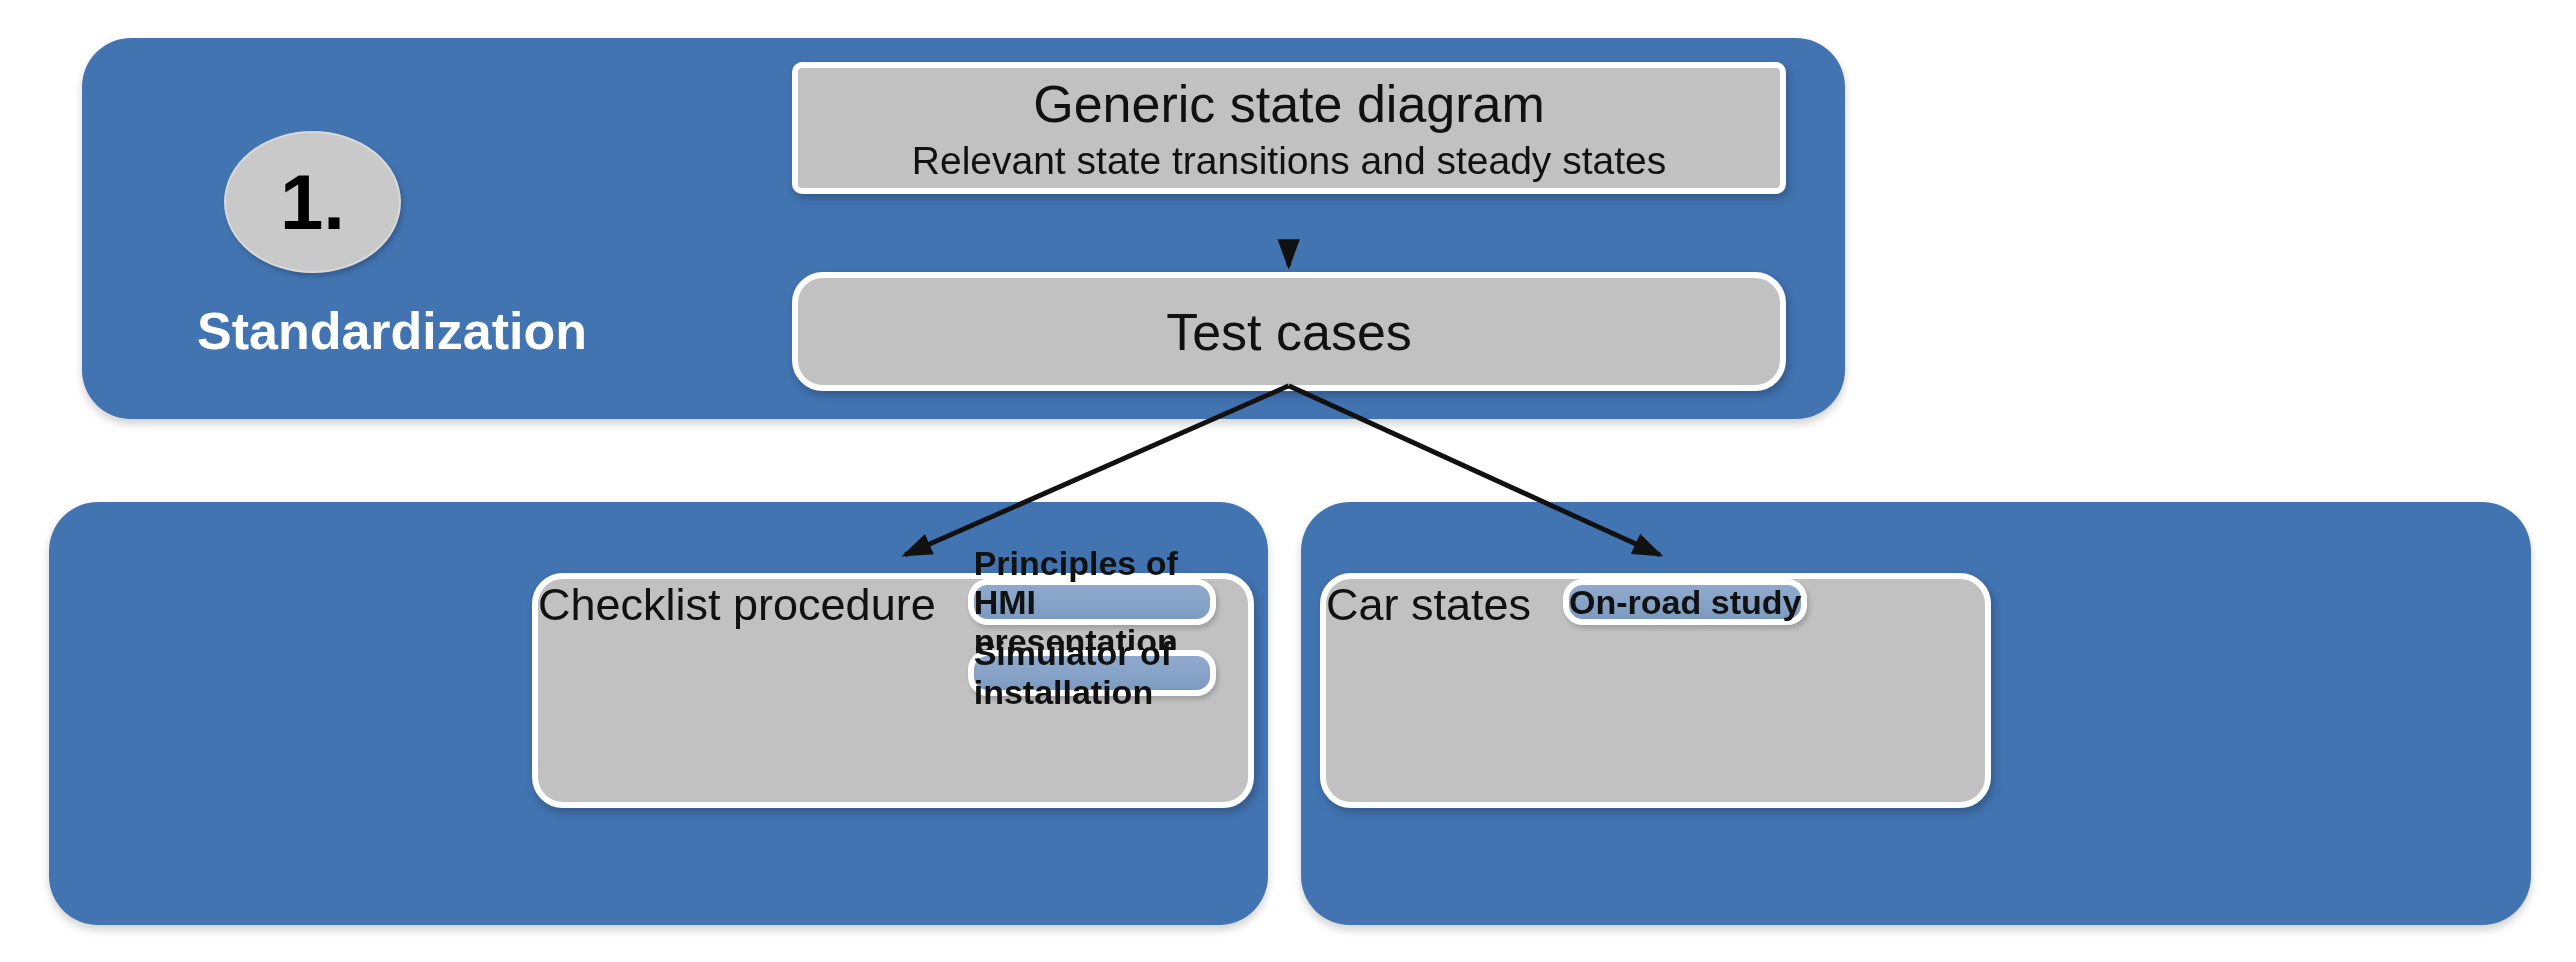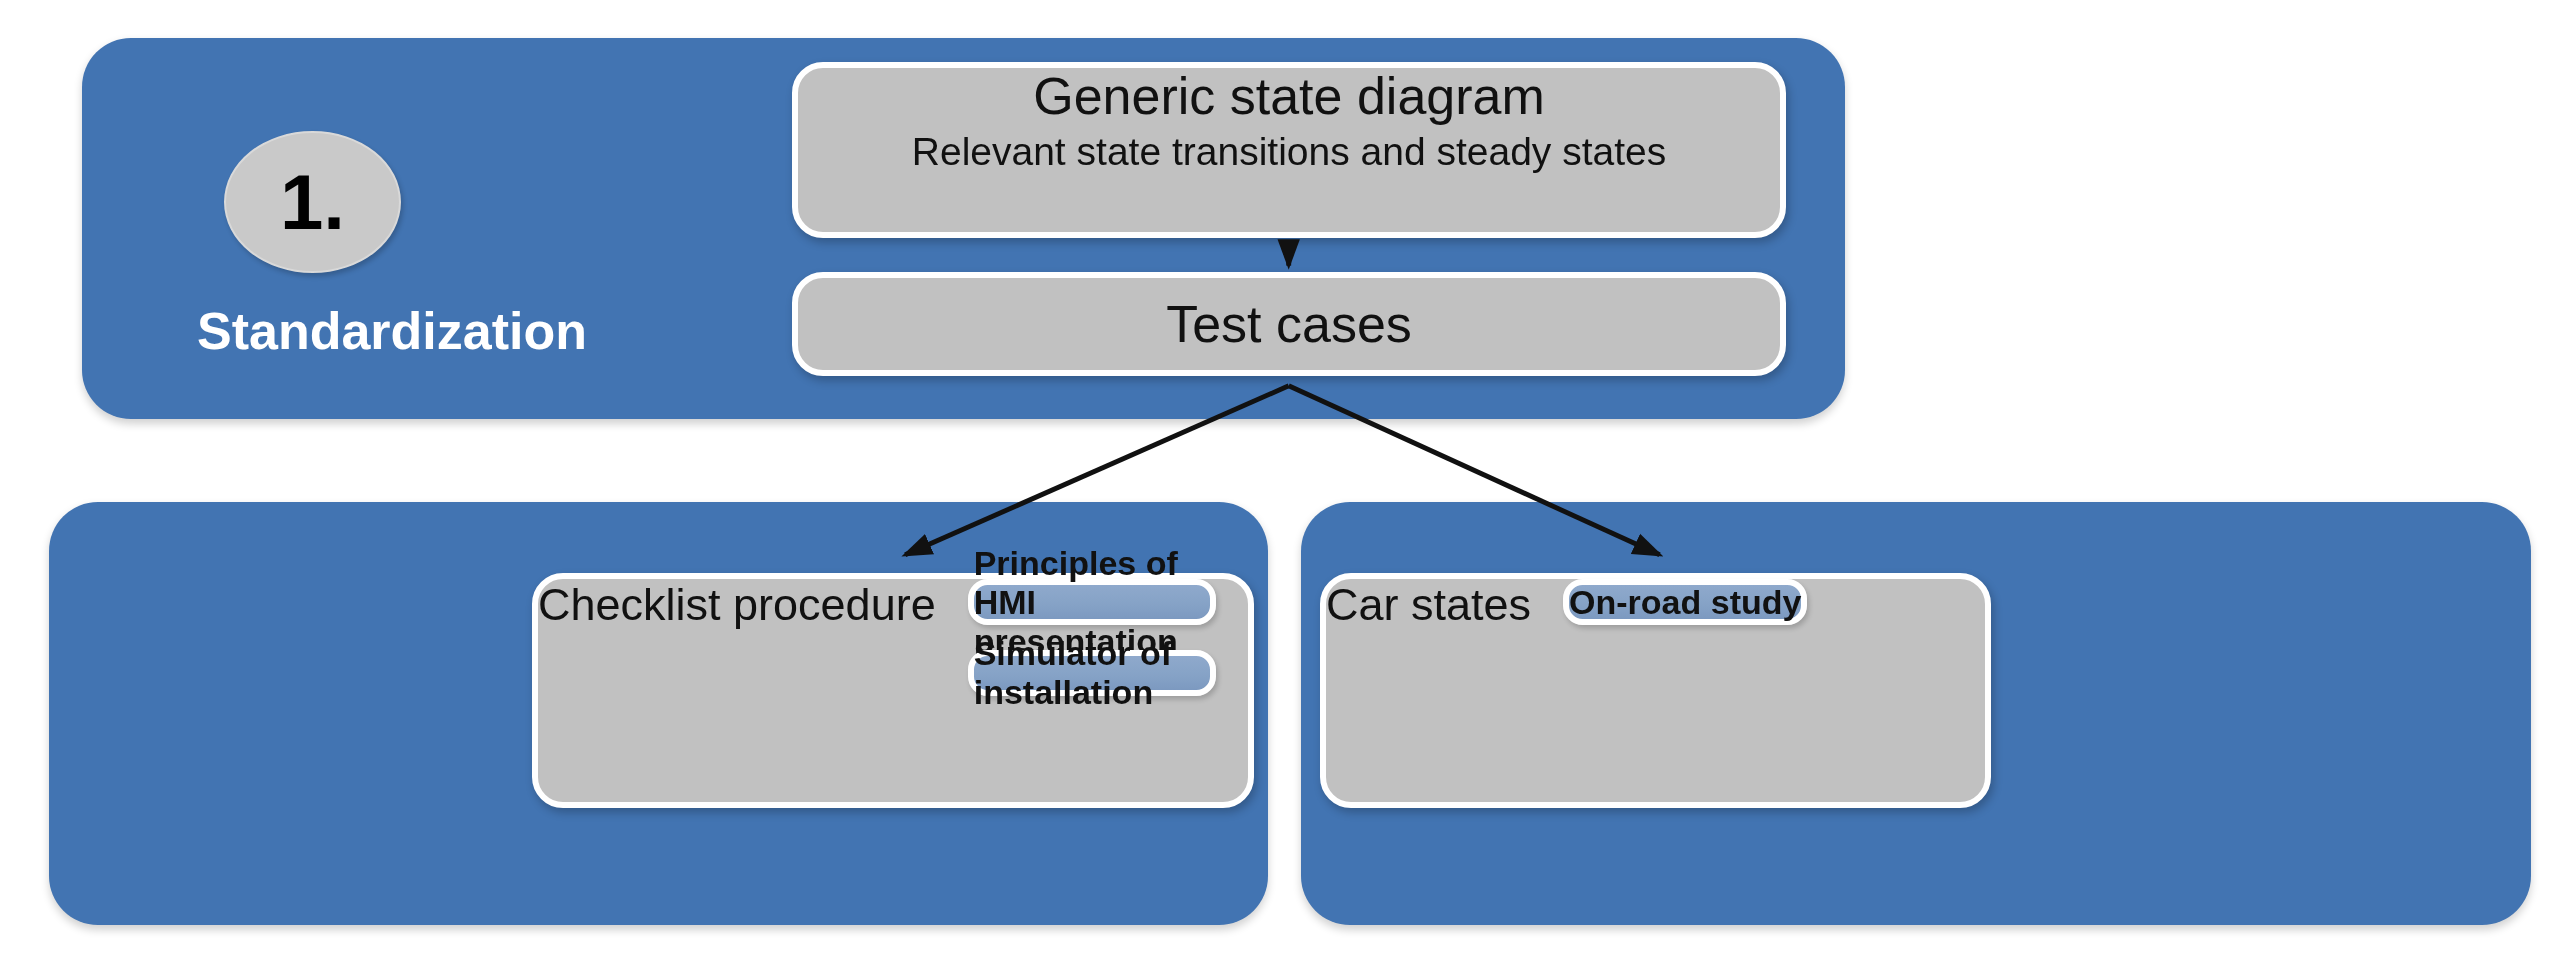--- a/index.html
+++ b/index.html
@@ -45,27 +45,27 @@
   .graybox{
     position:absolute;
     background:var(--box-gray,#C1C1C1);
     border:6.3px solid #fff;
     border-radius:31px;
     box-sizing:border-box;
     box-shadow:2.8px 4.9px 8.4px rgba(0,0,0,0.22);
     color:var(--text-dark,#111111);
   }
   #generic-box{
-    left:792px;top:62px;width:994px;height:176px;
-    display:flex;flex-direction:column;align-items:center;gap:8.4px;
+    left:792px;top:62px;width:994px;height:132px;
+    display:flex;flex-direction:column;align-items:center;justify-content:center;gap:8.4px;border-radius:10px;
   }
   #generic-box .box-title{font-size:52px;line-height:56px;}
   #generic-box .box-subtitle{font-size:39px;line-height:39px;}
   #test-box{
-    left:792px;top:272px;width:994px;height:104px;
+    left:792px;top:272px;width:994px;height:119px;
     display:flex;align-items:center;justify-content:center;
     font-size:52px;
   }
   .group-box{display:flex;flex-direction:row;}
   #checklist-box{left:532px;top:573px;width:722px;height:235px;}
   #carclinics-box{left:1320px;top:573px;width:671px;height:235px;}
   .group-title{
     height:52px;
     display:flex;align-items:center;justify-content:center;
     font-size:45px;

